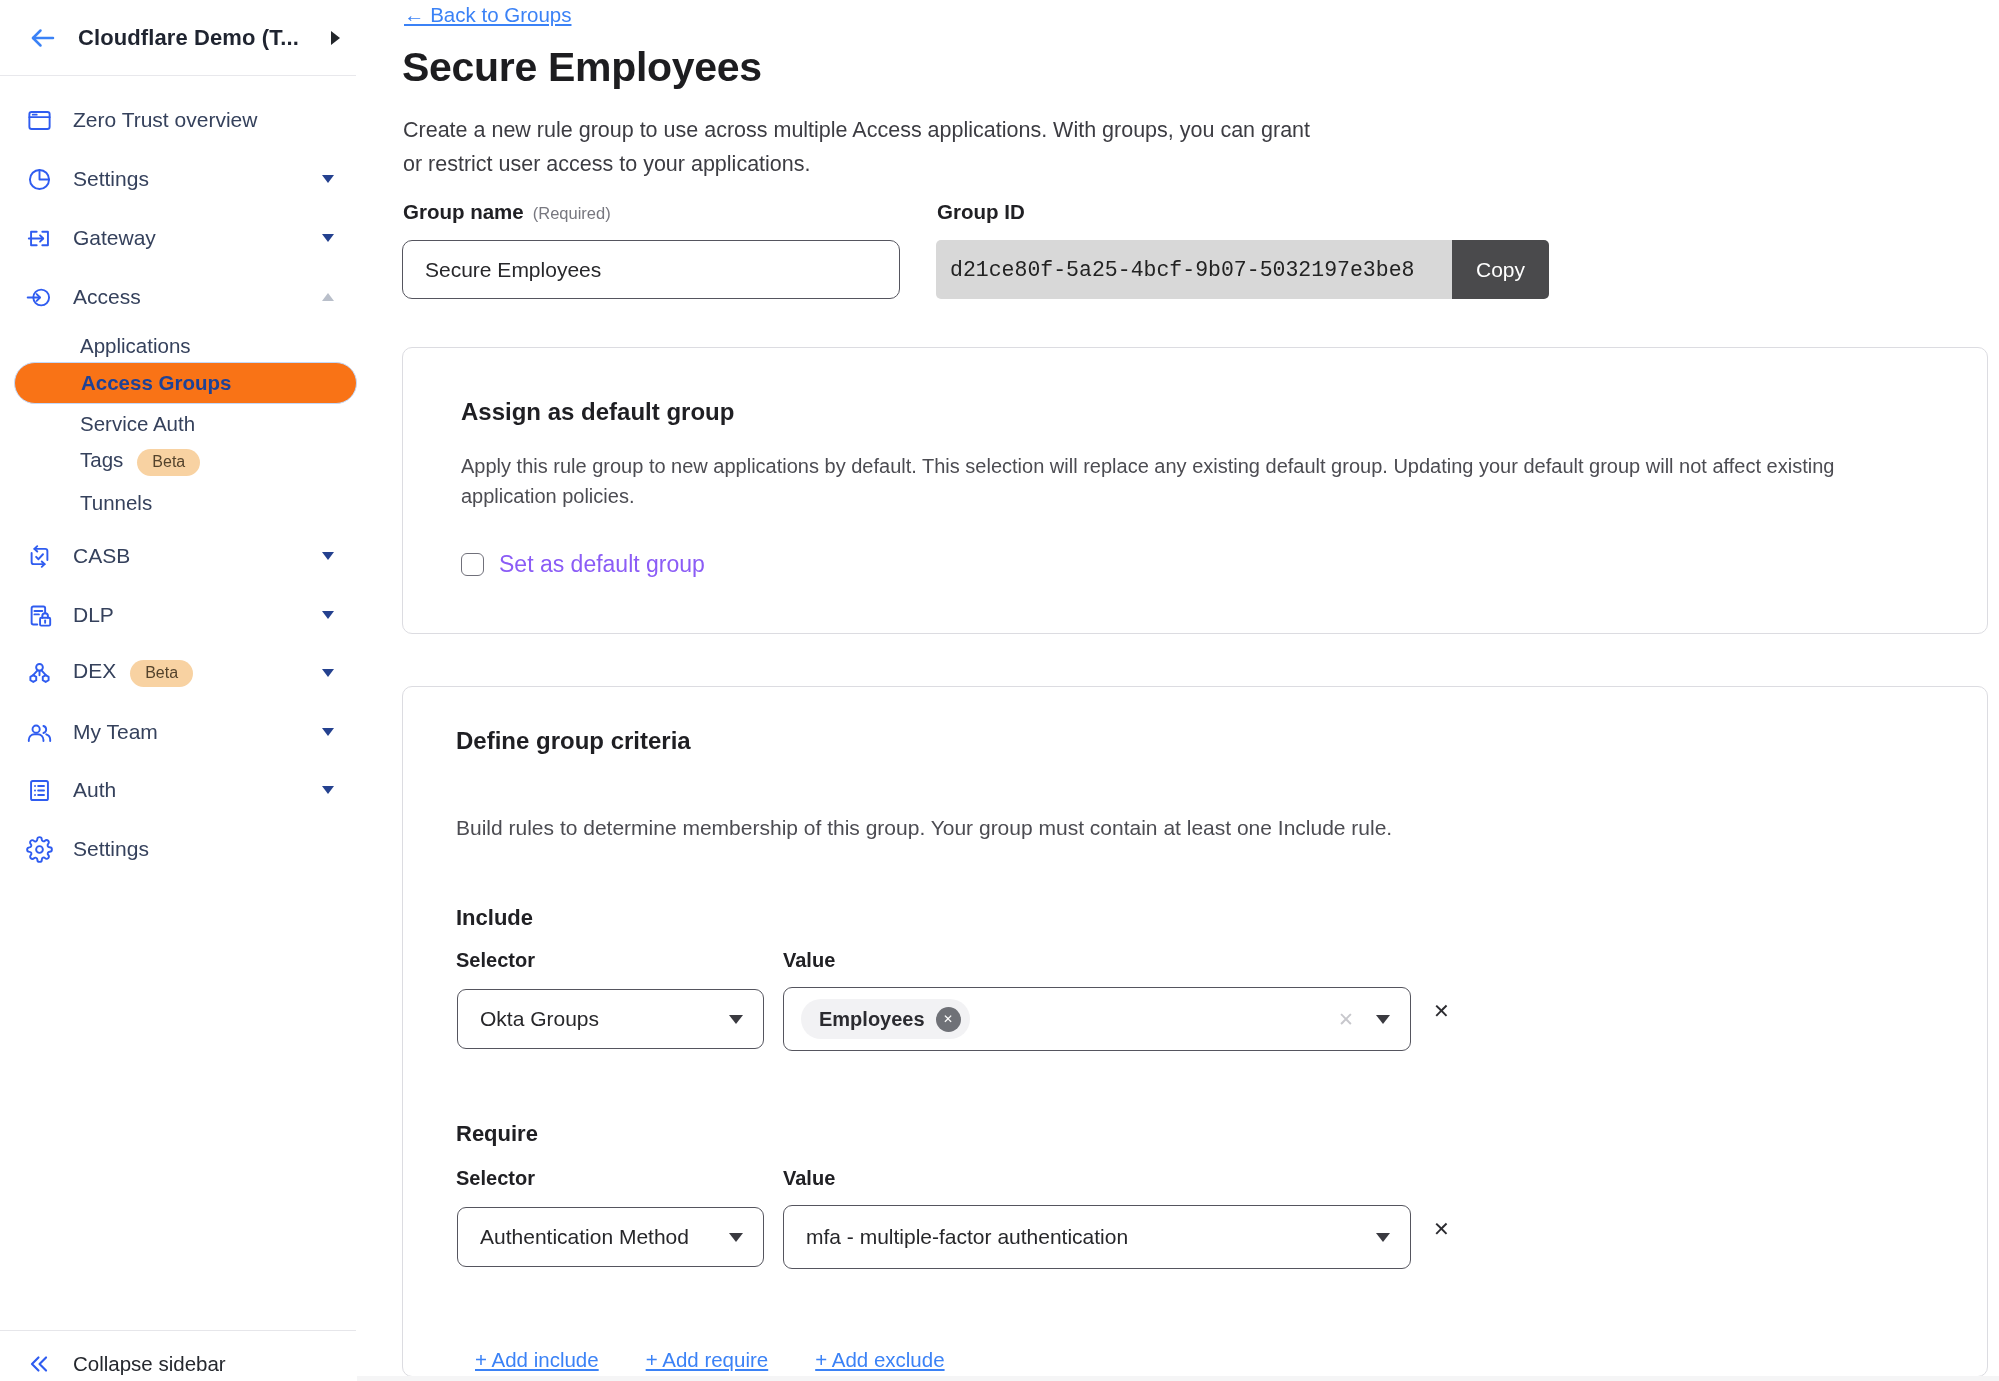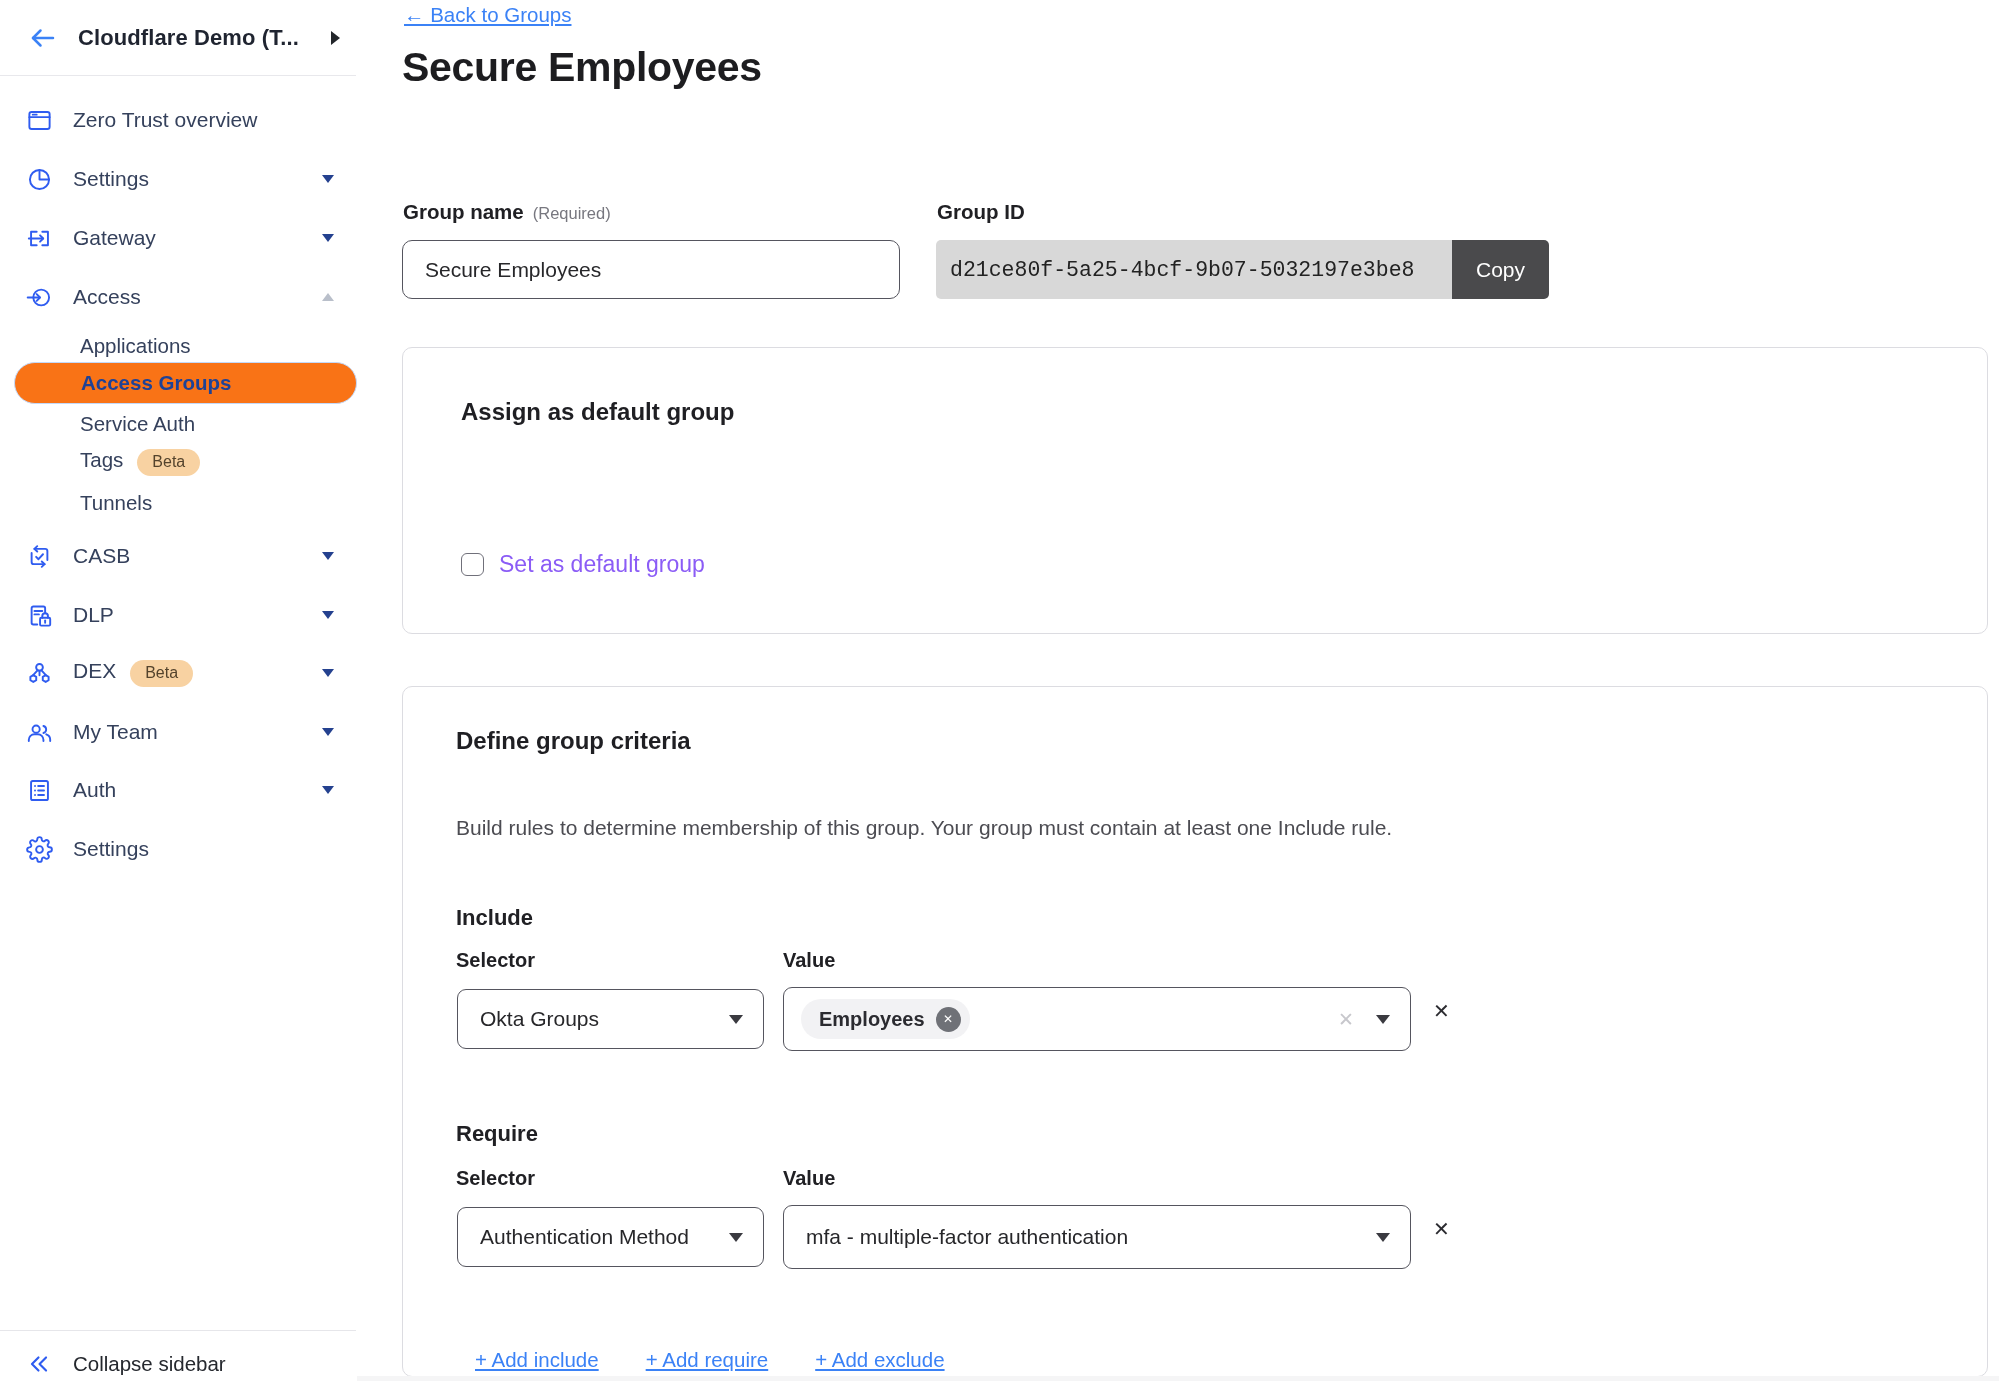--- a/index.html
+++ b/index.html
@@ -246,32 +246,37 @@
       <span class="collapse-label">Collapse sidebar</span>
     </div>
   </div>
 
   <div class="main">
 
     <a class="back-link">← Back to Groups</a>
 
     <h1 class="page-title">Secure Employees</h1>
 
+    <div class="page-desc">
+      <div>Create a new rule group to use across multiple Access applications. With groups, you can grant</div>
+      <div>or restrict user access to your applications.</div>
+    </div>
 
     <div class="field-label" style="left:46px; top:200px;">
       <span>Group name</span><span class="req-hint">(Required)</span>
     </div>
     <input class="name-input" type="text" value="Secure Employees" style="">
 
     <div class="field-label" style="left:580px; top:200px;">Group ID</div>
     <div class="id-box">d21ce80f-5a25-4bcf-9b07-5032197e3be8</div>
     <button class="copy-btn">Copy</button>
 
     <div class="card card1">
       <div class="card-h" style="left:58px; top:50px;">Assign as default group</div>
+      <div class="card-body" style="left:58px; top:103px; width:1415px;">Apply this rule group to new applications by default. This selection will replace any existing default group. Updating your default group will not affect existing application policies.</div>
       <div class="checkbox-row">
         <span class="checkbox"></span>
         <span class="checkbox-label">Set as default group</span>
       </div>
     </div>
 
     <div class="card card2">
       <div class="card-h" style="left:53px; top:40px;">Define group criteria</div>
       <div class="card-body" style="left:53px; top:126px; width:1460px; font-size:21px;">Build rules to determine membership of this group. Your group must contain at least one Include rule.</div>
 

